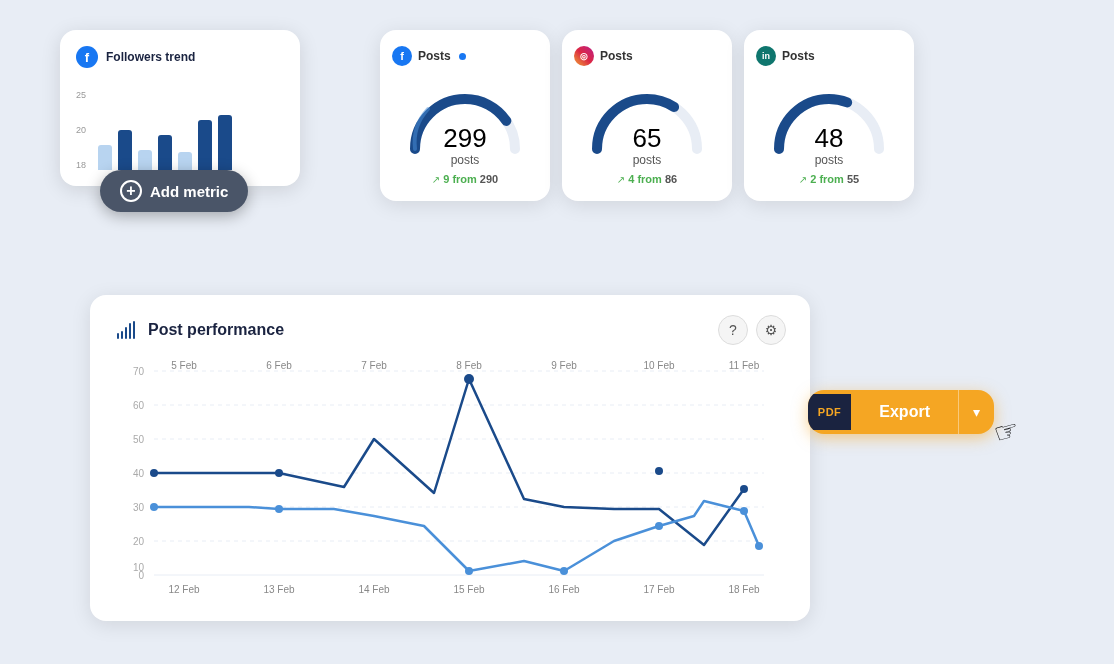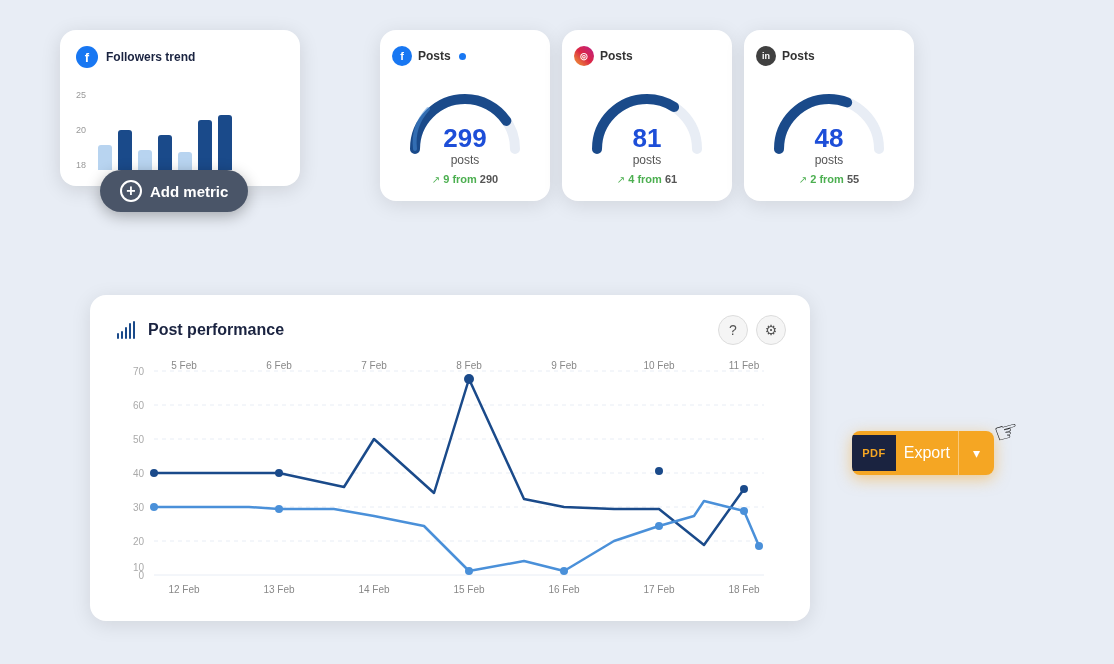--- a/index.html
+++ b/index.html
@@ -135,21 +135,21 @@
       height: 20px;
       border-radius: 50%;
       display: flex;
       align-items: center;
       justify-content: center;
       font-weight: bold;
       font-size: 11px;
     }
     .fb-bg { background: #1877F2; color: white; }
     .ig-bg { background: linear-gradient(45deg, #f09433, #e6683c, #dc2743, #cc2366, #bc1888); color: white; }
-    .li-bg { background: #404040; color: white; border-radius: 10px; }
+    .li-bg { background: #0f766e; color: white; border-radius: 10px; }
     .metric-card-label {
       font-size: 12px;
       color: #333;
       font-weight: 600;
     }
     .metric-dot {
       width: 7px;
       height: 7px;
       border-radius: 50%;
       background: #1877F2;
@@ -166,22 +166,22 @@
     .gauge-svg {
       width: 130px;
       height: 80px;
     }
     .gauge-value {
       position: absolute;
       bottom: -2px;
       left: 50%;
       transform: translateX(-50%);
       font-size: 26px;
-      font-weight: 700;
-      color: #1d4ed8;
+      font-weight: 400;
+      color: #000000;
       line-height: 1;
     }
     .gauge-unit {
       font-size: 12px;
       color: #555;
       margin-bottom: 6px;
     }
     .metric-change {
       font-size: 11px;
       color: #4CAF50;
@@ -256,42 +256,41 @@
       height: 240px;
     }
 
     
     .export-btn {
       position: absolute;
       top: 390px;
       right: 120px;
       background: #F5A623;
       border: none;
-      border-radius: 8px;
+      border-radius: 16px;
       display: flex;
       align-items: center;
       cursor: pointer;
       box-shadow: 0 4px 15px rgba(245,166,35,0.5);
       z-index: 10;
       overflow: hidden;
-      margin-top: 41px;
     }
     .export-pdf-label {
       background: #1a2340;
       color: #F5A623;
       font-weight: 800;
       font-size: 11px;
       padding: 12px 10px;
       letter-spacing: 0.5px;
     }
     .export-text {
       color: white;
-      font-weight: 400;
+      font-weight: 700;
       font-size: 16px;
-      padding: 12px 8px;
+      padding: 12px 28px;
     }
     .export-divider {
       width: 1px;
       height: 44px;
       background: rgba(255,255,255,0.4);
     }
     .export-chevron {
       padding: 12px 14px;
       color: white;
       font-size: 14px;
@@ -365,27 +364,27 @@
   <div class="metric-card">
     <div class="metric-card-header">
       <div class="metric-platform-icon ig-bg" style="font-size:9px;">◎</div>
       <span class="metric-card-label">Posts</span>
     </div>
     <div class="gauge-container">
       <svg class="gauge-svg" viewBox="0 0 130 80">
         <path d="M15 75 A50 50 0 0 1 115 75" fill="none" stroke="#e8edf5" stroke-width="10" stroke-linecap="round"></path>
         <path d="M15 75 A50 50 0 0 1 115 75" fill="none" stroke="#1a4a8a" stroke-width="10" stroke-linecap="round" stroke-dasharray="157" stroke-dashoffset="50"></path>
       </svg>
-      <span class="gauge-value">81</span>
+      <span class="gauge-value">65</span>
     </div>
     <div class="gauge-unit">posts</div>
     <div class="metric-change">
       <span style="color:#4CAF50;font-size:10px;">↗</span>
       <span class="change-num">4 from</span>
-      <span class="change-base">61</span>
+      <span class="change-base">86</span>
     </div>
   </div>
 
   <div class="metric-card">
     <div class="metric-card-header">
       <div class="metric-platform-icon li-bg" style="font-size:9px;font-weight:800;">in</div>
       <span class="metric-card-label">Posts</span>
     </div>
     <div class="gauge-container">
       <svg class="gauge-svg" viewBox="0 0 130 80">

